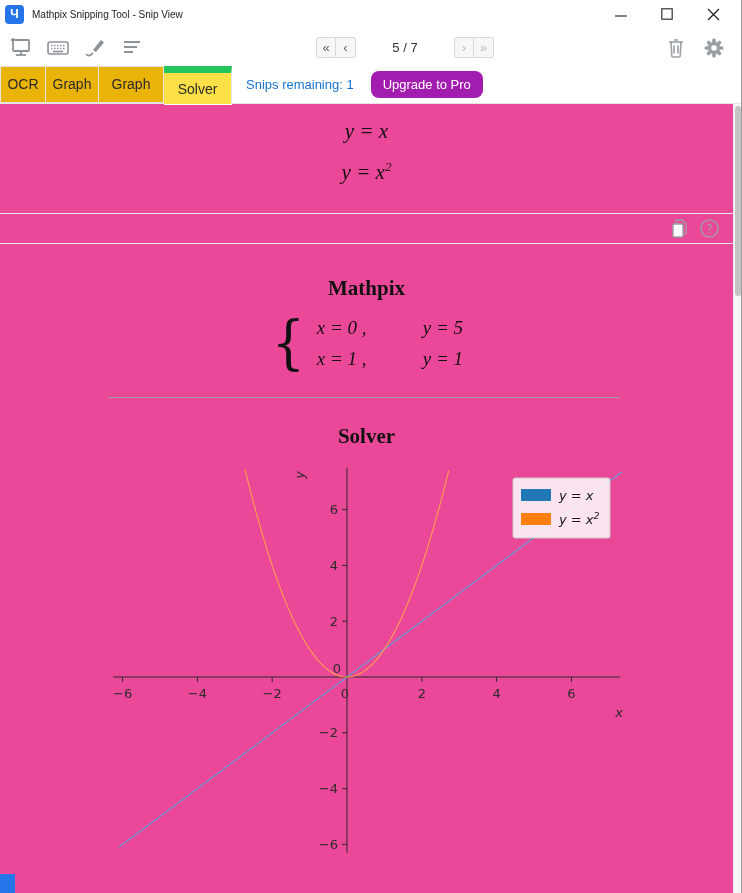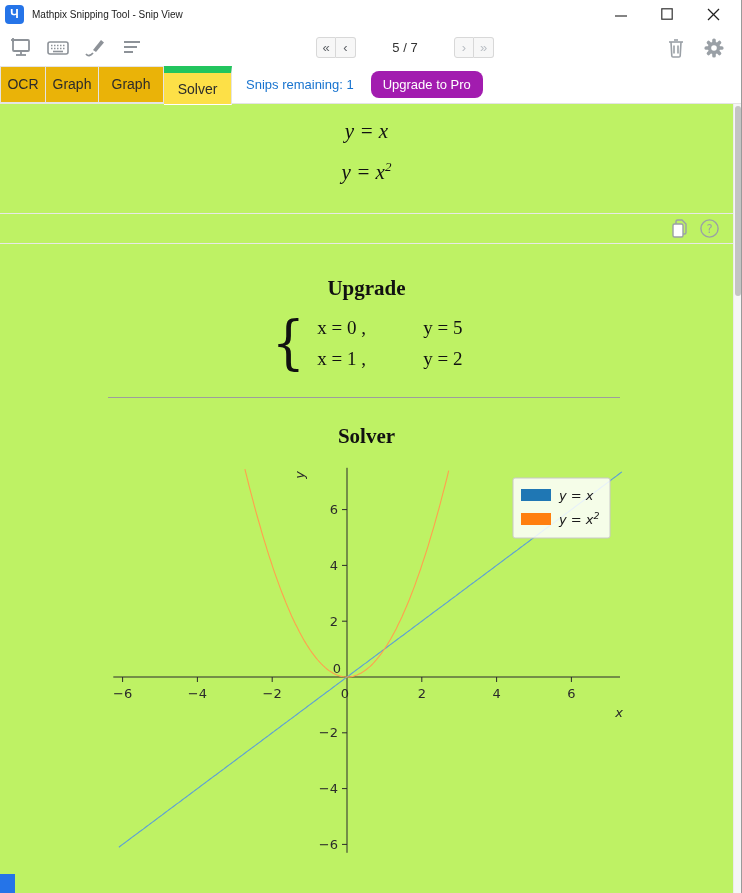--- a/index.html
+++ b/index.html
@@ -29,32 +29,32 @@
 
   
   .tabrow { position:absolute; top:66px; left:0; right:0; height:38px; border-bottom:1px solid #e4e4e4; display:flex; align-items:flex-start; }
   .tab { height:37px; line-height:35px; text-align:center; font-size:14px; color:#2b2b2b; background:#eab308; border:1px solid #e4e4e4; border-left:none; cursor:default; }
   .tab:first-child { border-left:1px solid #e4e4e4; }
   .tab.active { height:39px; border-top:7px solid #22c55e; border-bottom:1px solid #fff; line-height:33px; position:relative; z-index:2; background:#fde047; }
   .snips { margin-left:14px; align-self:center; font-size:13px; color:#1773cf; }
   .upgrade { margin-left:17px; align-self:center; background:#a21caf; color:#fff; font-size:13px; border:none; border-radius:8px; padding:6px 12px; cursor:pointer; }
 
   
-  .content { position:absolute; top:104px; left:0; width:733px; height:789px; background:#bef264; }
+  .content { position:absolute; top:104px; left:0; width:733px; height:789px; background:#ec4899; }
   .equations { position:absolute; top:4px; left:0; width:100%; text-align:center; }
   .eq { display:block; font-family:"Liberation Serif", serif; font-style:italic; font-size:21px; color:#111; line-height:35px; }
   .eq sup { font-size:13px; font-style:italic; }
   .divider { position:absolute; left:0; width:100%; height:1px; background:#e8e8e8; }
   .snip-actions { position:absolute; top:114px; right:13px; display:flex; gap:10px; align-items:center; }
   .section-heading { position:absolute; left:0; width:100%; text-align:center; font-family:"Liberation Serif", serif; font-weight:bold; font-size:21px; color:#111; line-height:28px; }
   .cases { position:absolute; top:206px; left:0; width:100%; display:flex; justify-content:center; }
   .cases-inner { display:flex; align-items:center; }
   .brace { font-family:"DejaVu Serif", serif; font-size:58px; font-weight:300; color:#111; line-height:66px; margin-right:10px; transform:scaleX(.9); }
   .case-rows { display:flex; flex-direction:column; gap:4px; }
-  .case-row { display:flex; gap:44px; font-family:"Liberation Serif", serif; font-size:19px; color:#111; line-height:27px; }
+  .case-row { display:flex; gap:44px; font-family:"Liberation Serif", serif; font-style:italic; font-size:19px; color:#111; line-height:27px; }
   .case-row span:first-child { min-width:62px; }
   .solution-hr { position:absolute; top:293px; left:108px; width:512px; height:1px; background:#9d9d9d; }
   #chart-wrap { position:absolute; top:351px; left:88px; width:545px; height:415px; }
 
   
   .scrollbar { position:absolute; top:104px; right:1px; width:8px; height:789px; background:#f6f6f6; border-left:1px solid #ebebeb; }
   .scroll-thumb { position:absolute; top:2px; left:1px; width:6px; height:190px; background:#c4c4c4; border-radius:3px; }
   .window-edge { position:absolute; top:0; right:0; width:1px; height:893px; background:#9a9a9a; }
   .corner-accent { position:absolute; left:0; bottom:0; width:15px; height:19px; background:#2574e8; }
 </style>
@@ -185,33 +185,33 @@
       <div>
         <svg width="21" height="21" viewBox="0 0 21 21">
           <circle cx="10.5" cy="10.5" r="8.6" fill="none" stroke="#9aa0a6" stroke-width="1.4"></circle>
           <text x="10.5" y="14.6" text-anchor="middle" font-size="11.5" fill="#9aa0a6" font-family="DejaVu Sans, sans-serif">?</text>
         </svg>
       </div>
     </div>
 
     <div class="divider" style="top:139px"></div>
 
-    <div class="section-heading" style="top:170px">Upgrade</div>
+    <div class="section-heading" style="top:170px">Mathpix</div>
 
     <div class="cases">
       <div class="cases-inner">
         <span class="brace">{</span>
         <div class="case-rows">
           <div class="case-row">
             <span>x = 0 ,</span>
             <span>y = 5</span>
           </div>
           <div class="case-row">
             <span>x = 1 ,</span>
-            <span>y = 2</span>
+            <span>y = 1</span>
           </div>
         </div>
       </div>
     </div>
 
     <div class="solution-hr"></div>
 
     <div class="section-heading" style="top:318px">Solver</div>
 
     <div id="chart-wrap">

